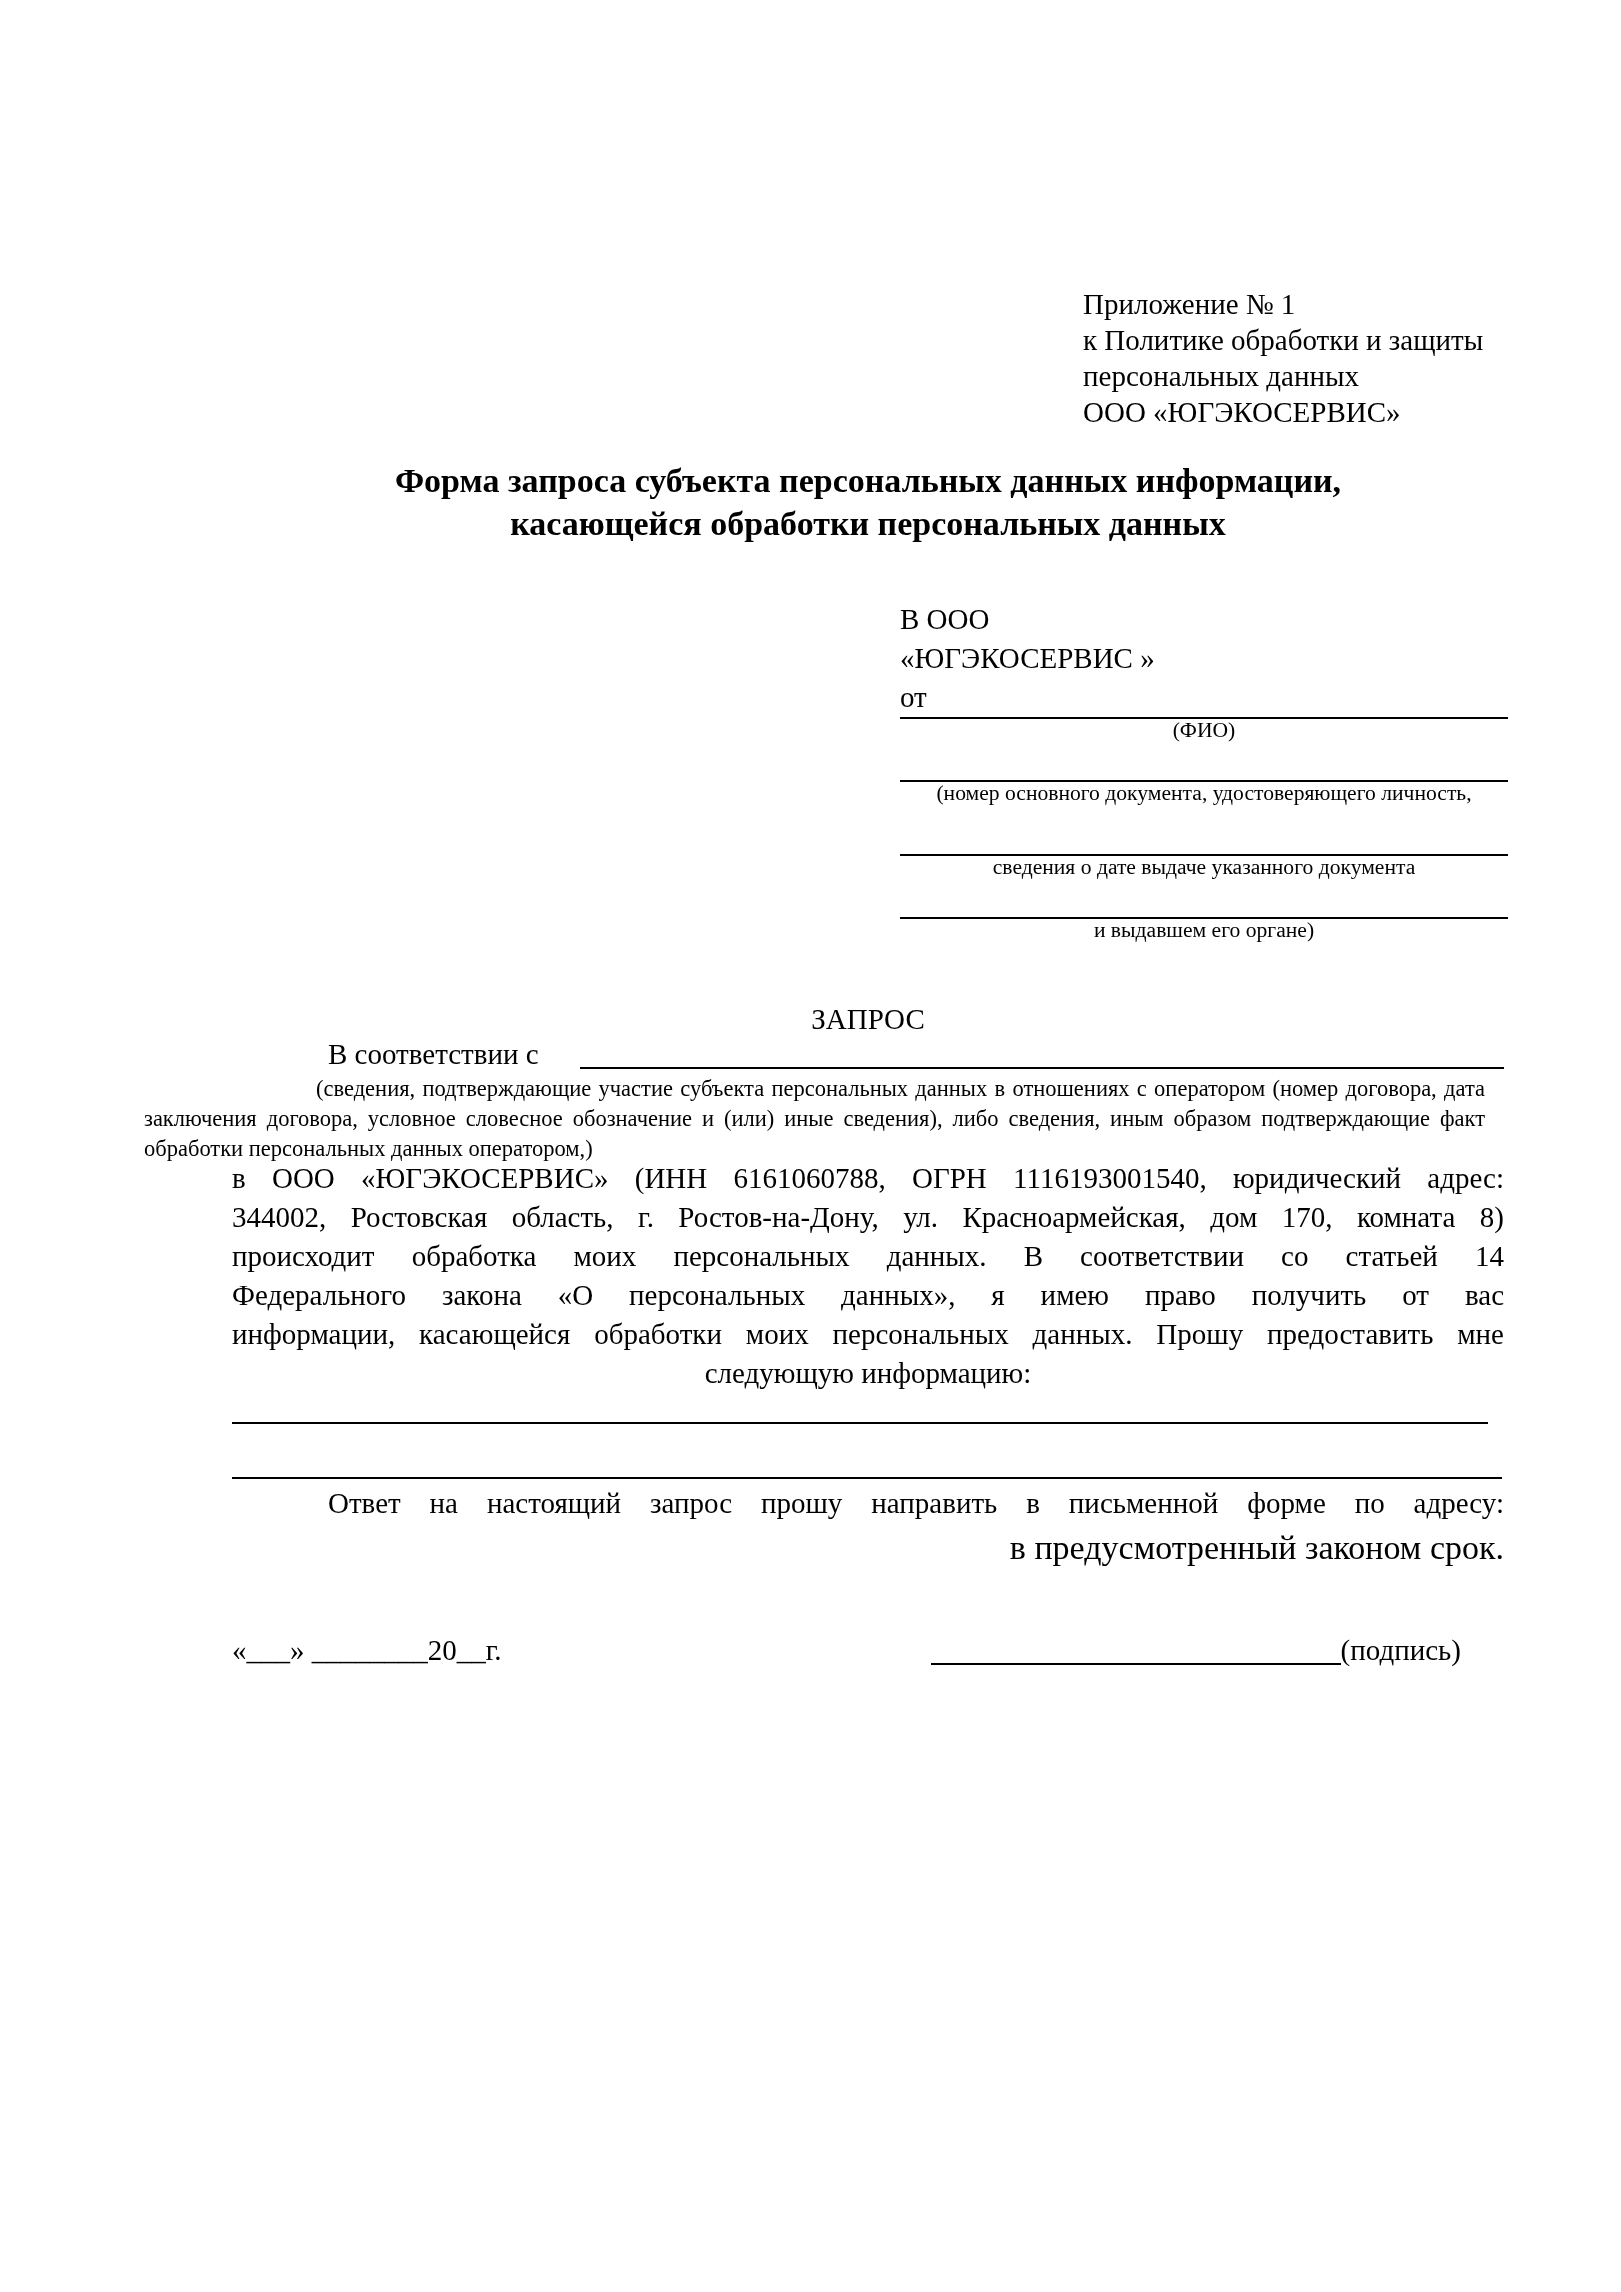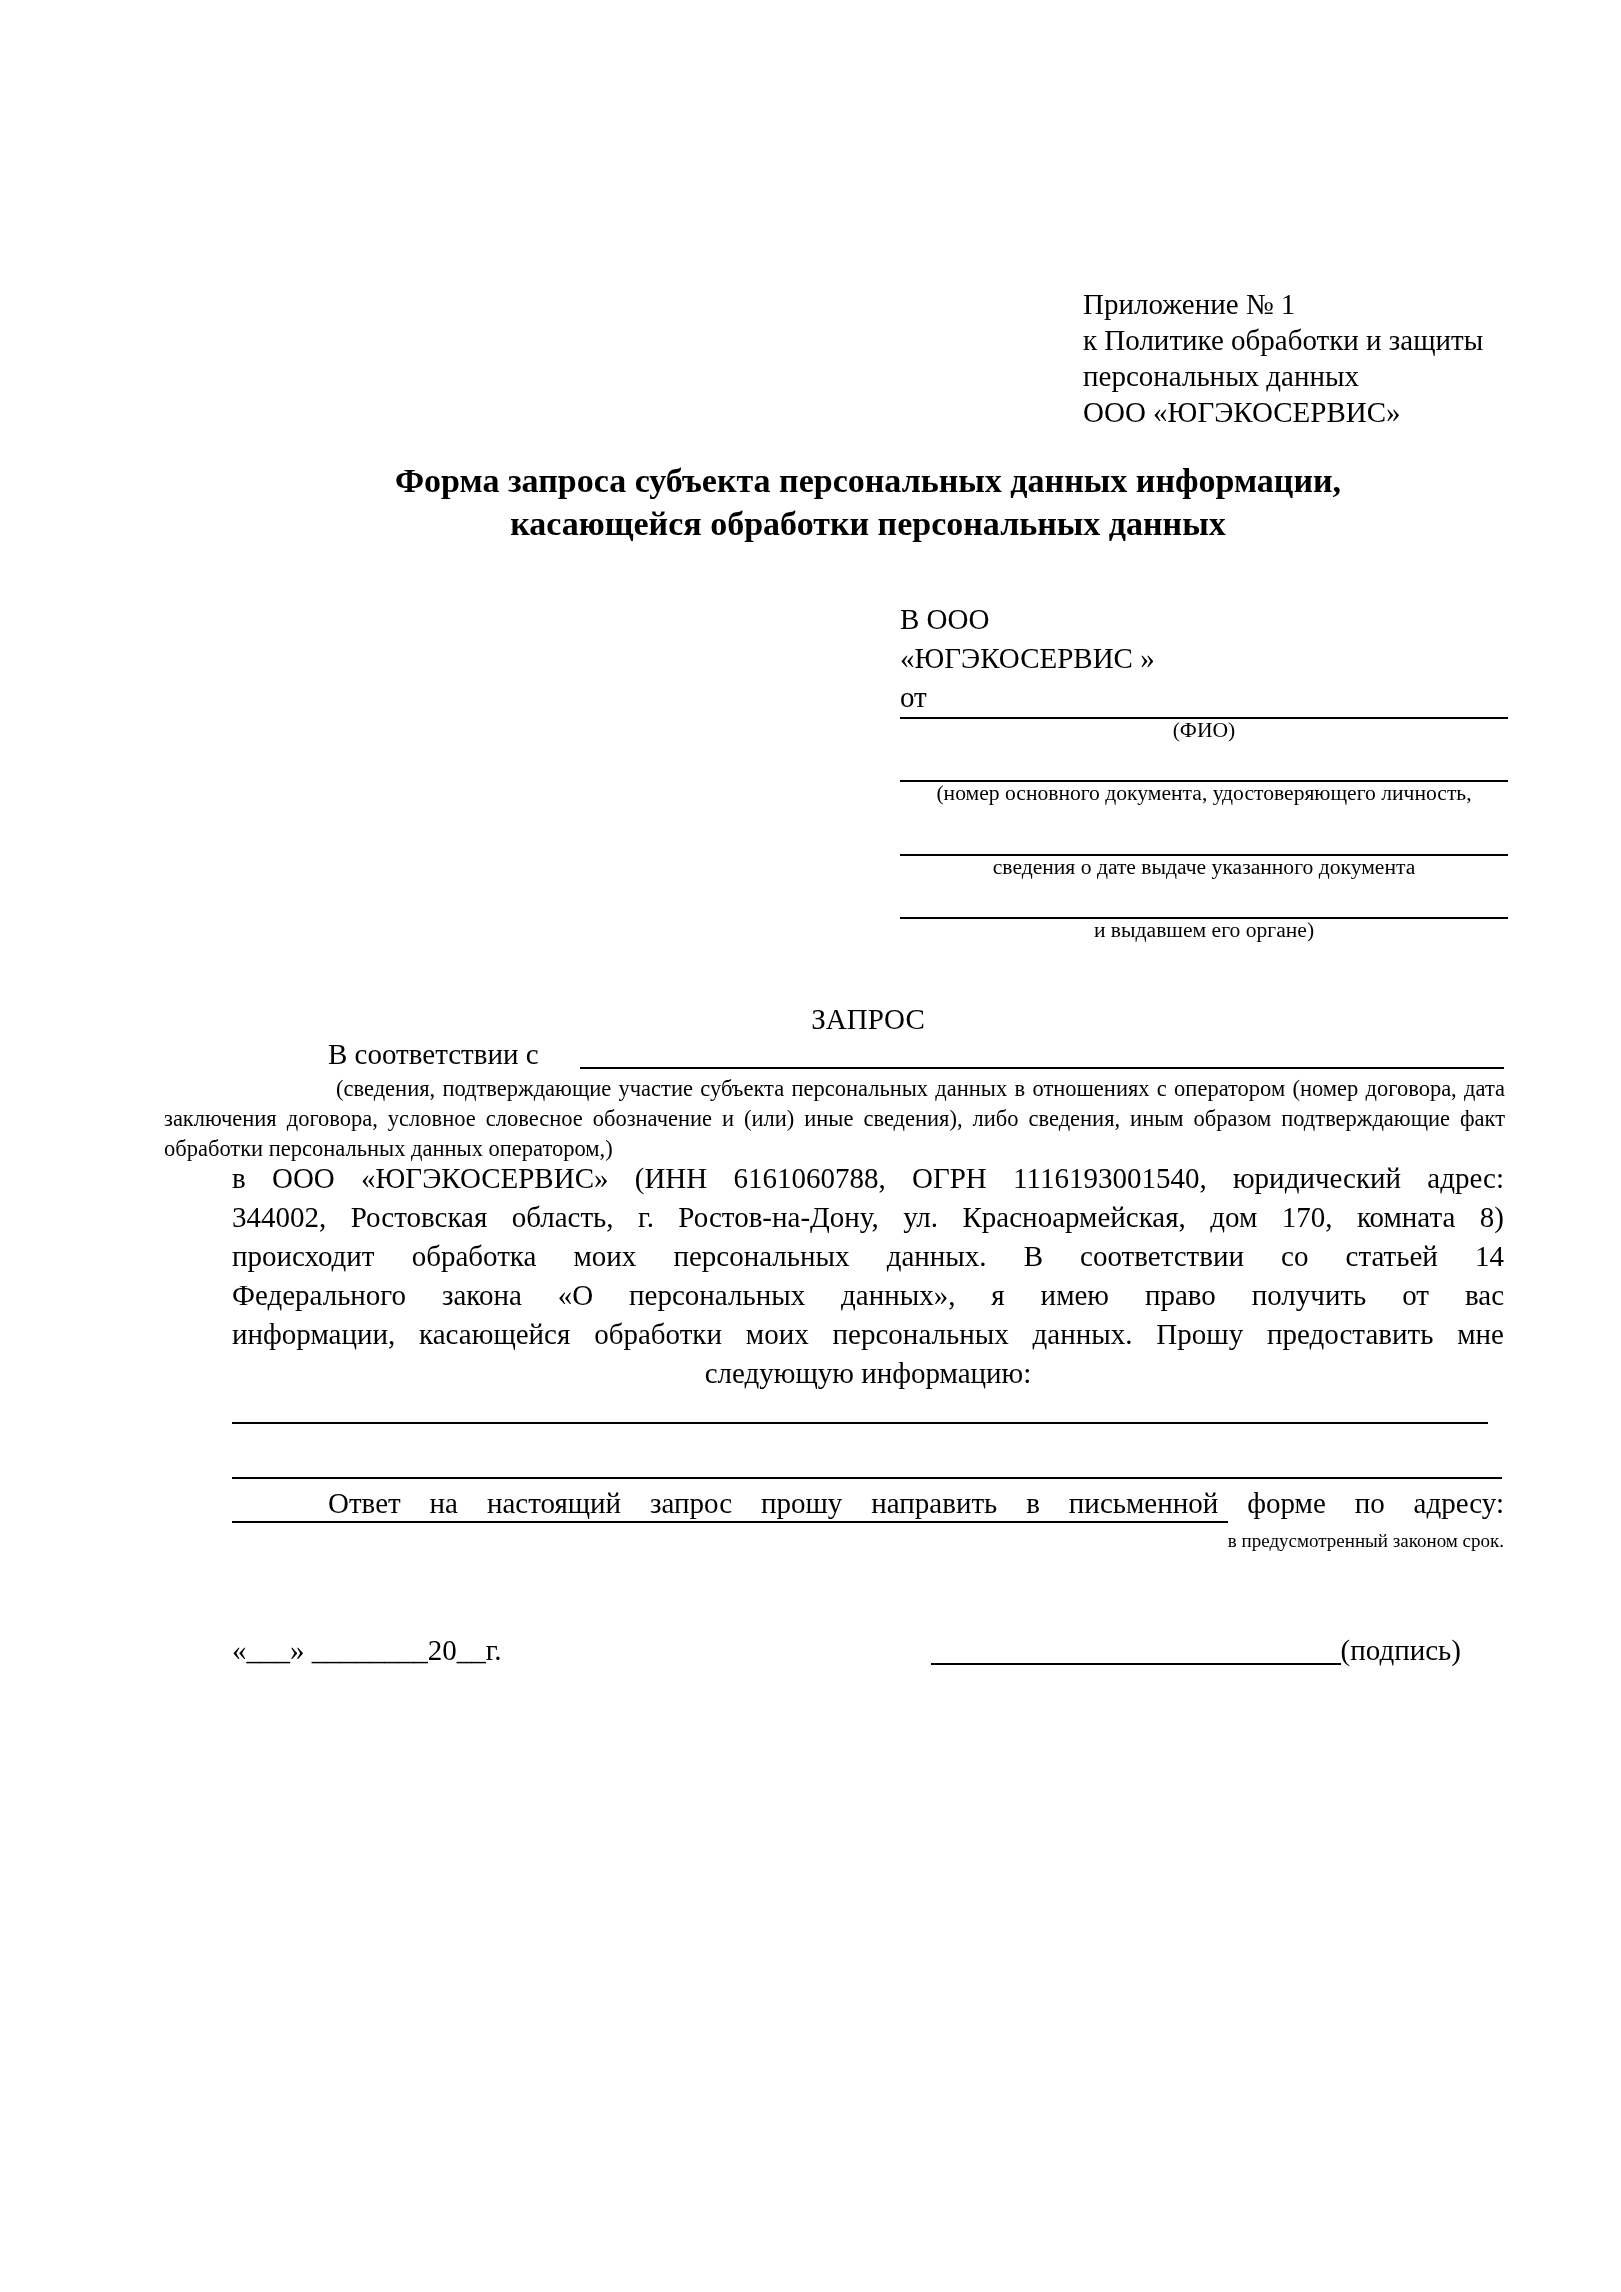--- a/index.html
+++ b/index.html
@@ -61,21 +61,21 @@
     display: flex; align-items: stretch;
     padding-left: 96px; box-sizing: border-box; gap: 32px;
   }
   .intro-row .prefix { white-space: nowrap; }
   .intro-row .line {
     flex: 1; border-bottom: 2px solid #000;
     margin-bottom: 4.9px; margin-left: 9.8px;
   }
 
   .footnote {
-    left: 164px; top: 1074px; width: 1341px;
+    left: 144px; top: 1074px; width: 1341px;
     font-size: 22.5px; line-height: 30px;
   }
   .footnote .j { text-align: justify; text-align-last: justify; }
   .footnote .first { padding-left: 172px; box-sizing: border-box; }
   .footnote .last { text-align: left; }
 
   .body-par {
     left: 232px; top: 1159px; width: 1272px;
     font-size: 29px; line-height: 39px;
   }
@@ -87,22 +87,22 @@
 
   .reply-par {
     left: 232px; top: 1484px; width: 1272px;
     font-size: 29px; line-height: 39px;
     text-indent: 96px;
     text-align: justify; text-align-last: justify;
   }
 
   .deadline-row {
     left: 232px; top: 1521px; width: 1272px;
-    font-size: 19px; line-height: 39px;
-    display: flex; align-items: flex-start;
+    font-size: 34px; line-height: 39px;
+    display: flex; align-items: flex-end; flex-direction: column;
   }
   .deadline-row .line {
     flex: 1; border-bottom: 2px solid #000;
     margin-bottom: 4.9px;
   }
   .deadline-row .suffix { white-space: nowrap; }
 
   .footer-row {
     left: 232px; top: 1631px; width: 1272px;
     font-size: 29px; line-height: 39px;

